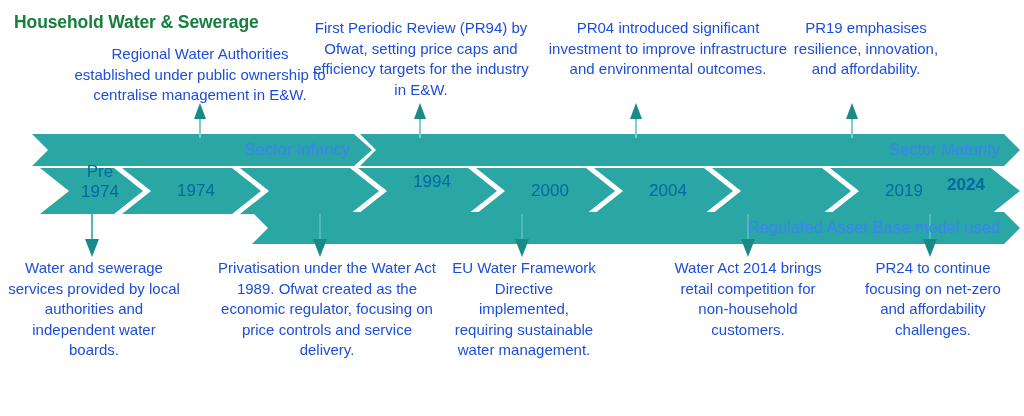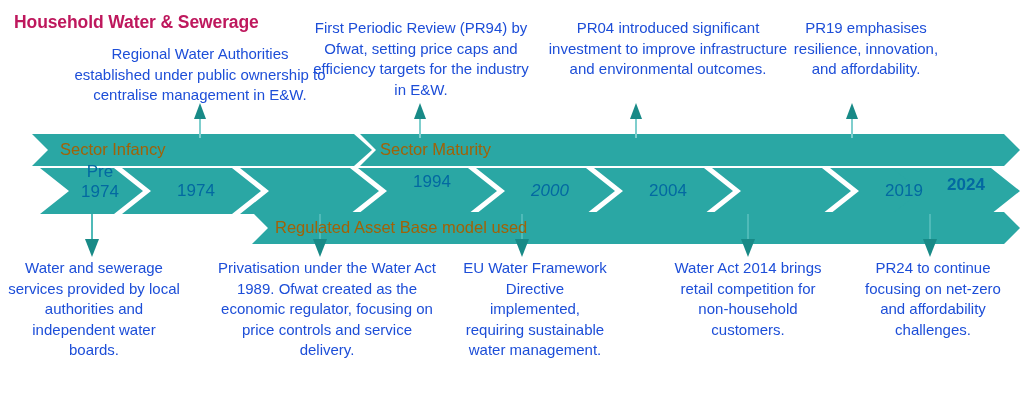--- a/index.html
+++ b/index.html
@@ -25,21 +25,21 @@
 
   
   .chart-title {
     position: absolute;
     left: 14px;
     top: 12px;
     font-size: 17.5px;
     font-weight: bold;
     letter-spacing: -0.1px;
     white-space: nowrap;
-    color: #be185d;
+    color: #15803d;
   }
 
   
   .callout {
     position: absolute;
     text-align: center;
     font-size: 15px;
     line-height: 20.5px;
     color: #1d4ed8;
   }
@@ -52,22 +52,22 @@
     left: 0; top: 0;
     width: 1024px;
     height: 416px;
     overflow: visible;
   }
 
   
   .band-label {
     position: absolute;
     font-size: 16.5px;
-    color: #a16207;
-    text-align: left;
+    color: #3b82f6;
+    text-align: right;
     white-space: nowrap;
   }
   .year-label {
     position: absolute;
     font-size: 17px;
     color: #0369a1;
     text-align: center;
     line-height: 19.5px;
     white-space: nowrap;
   }
@@ -158,36 +158,36 @@
 
   <div class="band-label" style="left:275px; top:218px; width:725px;">Regulated Asset Base model used</div>
 
   <div class="year-label" style="left:62px; top:162px; width:76px;">
     <div>Pre</div>
     <div>1974</div>
   </div>
 
   <div class="year-label" style="left:148px; top:181px; width:96px;">1974</div>
   <div class="year-label" style="left:384px; top:172px; width:96px;">1994</div>
-  <div class="year-label" style="left:502px; top:181px; width:96px;font-style:italic;">2000</div>
+  <div class="year-label" style="left:502px; top:181px; width:96px;">2000</div>
   <div class="year-label" style="left:620px; top:181px; width:96px;">2004</div>
   <div class="year-label" style="left:856px; top:181px; width:96px;">2019</div>
   <div class="year-label" style="left:918px; top:175px; width:96px;font-weight:bold;">2024</div>
 
   <div class="callout callout-top" style="left:72px; top:44px; width:256px;">Regional Water Authorities established under public ownership to centralise management in E&amp;W.</div>
 
   <div class="callout callout-top" style="left:308px; top:18px; width:226px;">First Periodic Review (PR94) by Ofwat, setting price caps and efficiency targets for the industry in E&amp;W.</div>
 
   <div class="callout callout-top" style="left:548px; top:18px; width:240px;">PR04 introduced significant investment to improve infrastructure and environmental outcomes.</div>
 
   <div class="callout callout-top" style="left:786px; top:18px; width:160px;">PR19 emphasises resilience, innovation, and affordability.</div>
 
   <div class="callout callout-bottom" style="left:8px; top:258px; width:172px;">Water and sewerage services provided by local authorities and independent water boards.</div>
 
   <div class="callout callout-bottom" style="left:214px; top:258px; width:226px;">Privatisation under the Water Act 1989. Ofwat created as the economic regulator, focusing on price controls and service delivery.</div>
 
-  <div class="callout callout-bottom" style="left:448px; top:258px; width:152px;margin-left:11px;">EU Water Framework Directive implemented, requiring sustainable water management.</div>
+  <div class="callout callout-bottom" style="left:448px; top:258px; width:152px;">EU Water Framework Directive implemented, requiring sustainable water management.</div>
 
   <div class="callout callout-bottom" style="left:674px; top:258px; width:148px;">Water Act 2014 brings retail competition for non-household customers.</div>
 
   <div class="callout callout-bottom" style="left:858px; top:258px; width:150px;">PR24 to continue focusing on net-zero and affordability challenges.</div>
 
 </div>
 
 </body></html>

